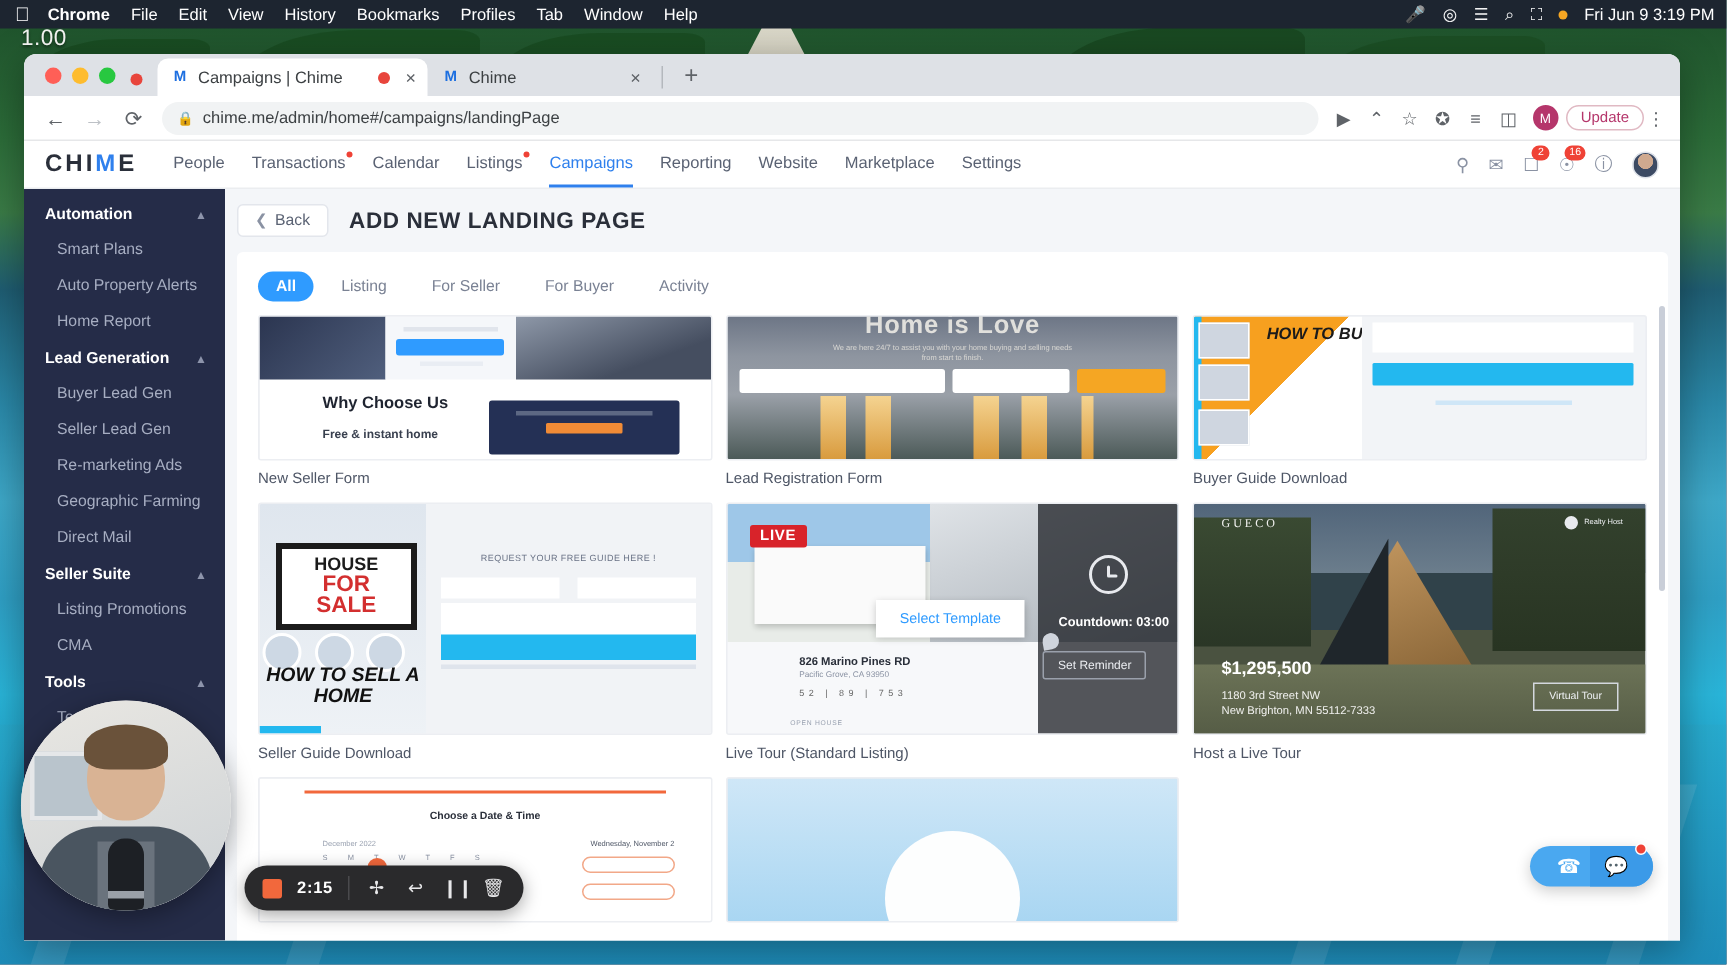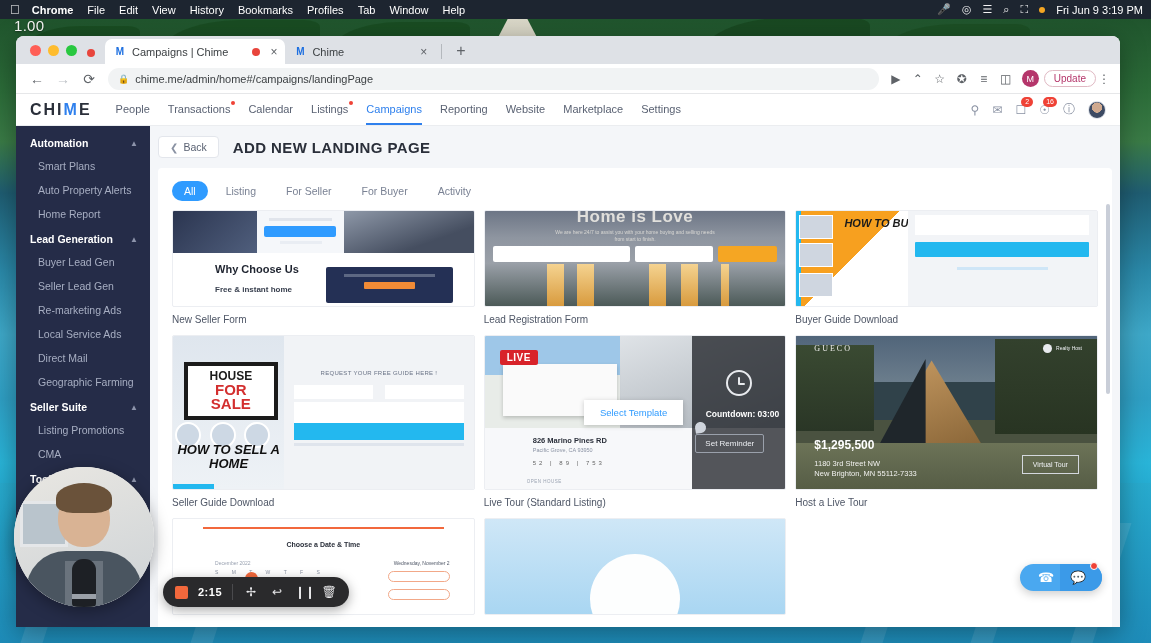--- a/index.html
+++ b/index.html
@@ -165,21 +165,21 @@
   #pagetitle {
     margin-left: 14px; font-size: 15px; font-weight: bold; color: #2a2f3a; letter-spacing: .4px;
   }
 
   #panel {
     background: #fff; margin: 0 8px 0 8px; border-radius: 4px 4px 0 0;
     height: 459px; overflow: hidden; position: relative;
   }
   #tabs { display: flex; align-items: center; gap: 6px; padding: 13px 14px 9px 14px; }
   .ftab { font-size: 10.5px; color: #7a8294; padding: 4px 12px; border-radius: 11px; white-space: nowrap; }
-  .ftab.active { background: #2f9bff; color: #fff; font-weight: normal; }
+  .ftab.active { background: #2f9bff; color: #fff; font-weight: bold; }
 
   #grid {
     display: grid; grid-template-columns: repeat(3, 1fr); gap: 10px 9px;
     padding: 0 14px 14px 14px;
   }
   .card { position: relative; }
   .thumb {
     height: 97px; border-radius: 2px; overflow: hidden; position: relative; background: #e9ecf1;
     border: 1px solid #eceef2;
   }
@@ -526,23 +526,22 @@
         <div class="sitem">Auto Property Alerts</div>
         <div class="sitem">Home Report</div>
 
         <div class="sgroup">
           <span>Lead Generation</span>
           <span class="chev">▲</span>
         </div>
         <div class="sitem">Buyer Lead Gen</div>
         <div class="sitem">Seller Lead Gen</div>
         <div class="sitem">Re-marketing Ads</div>
-        <div class="sitem">Local Service Ads</div>
+        <div class="sitem">Geographic Farming</div>
         <div class="sitem">Direct Mail</div>
-        <div class="sitem">Geographic Farming</div>
 
         <div class="sgroup">
           <span>Seller Suite</span>
           <span class="chev">▲</span>
         </div>
         <div class="sitem">Listing Promotions</div>
         <div class="sitem">CMA</div>
 
         <div class="sgroup">
           <span>Tools</span>

